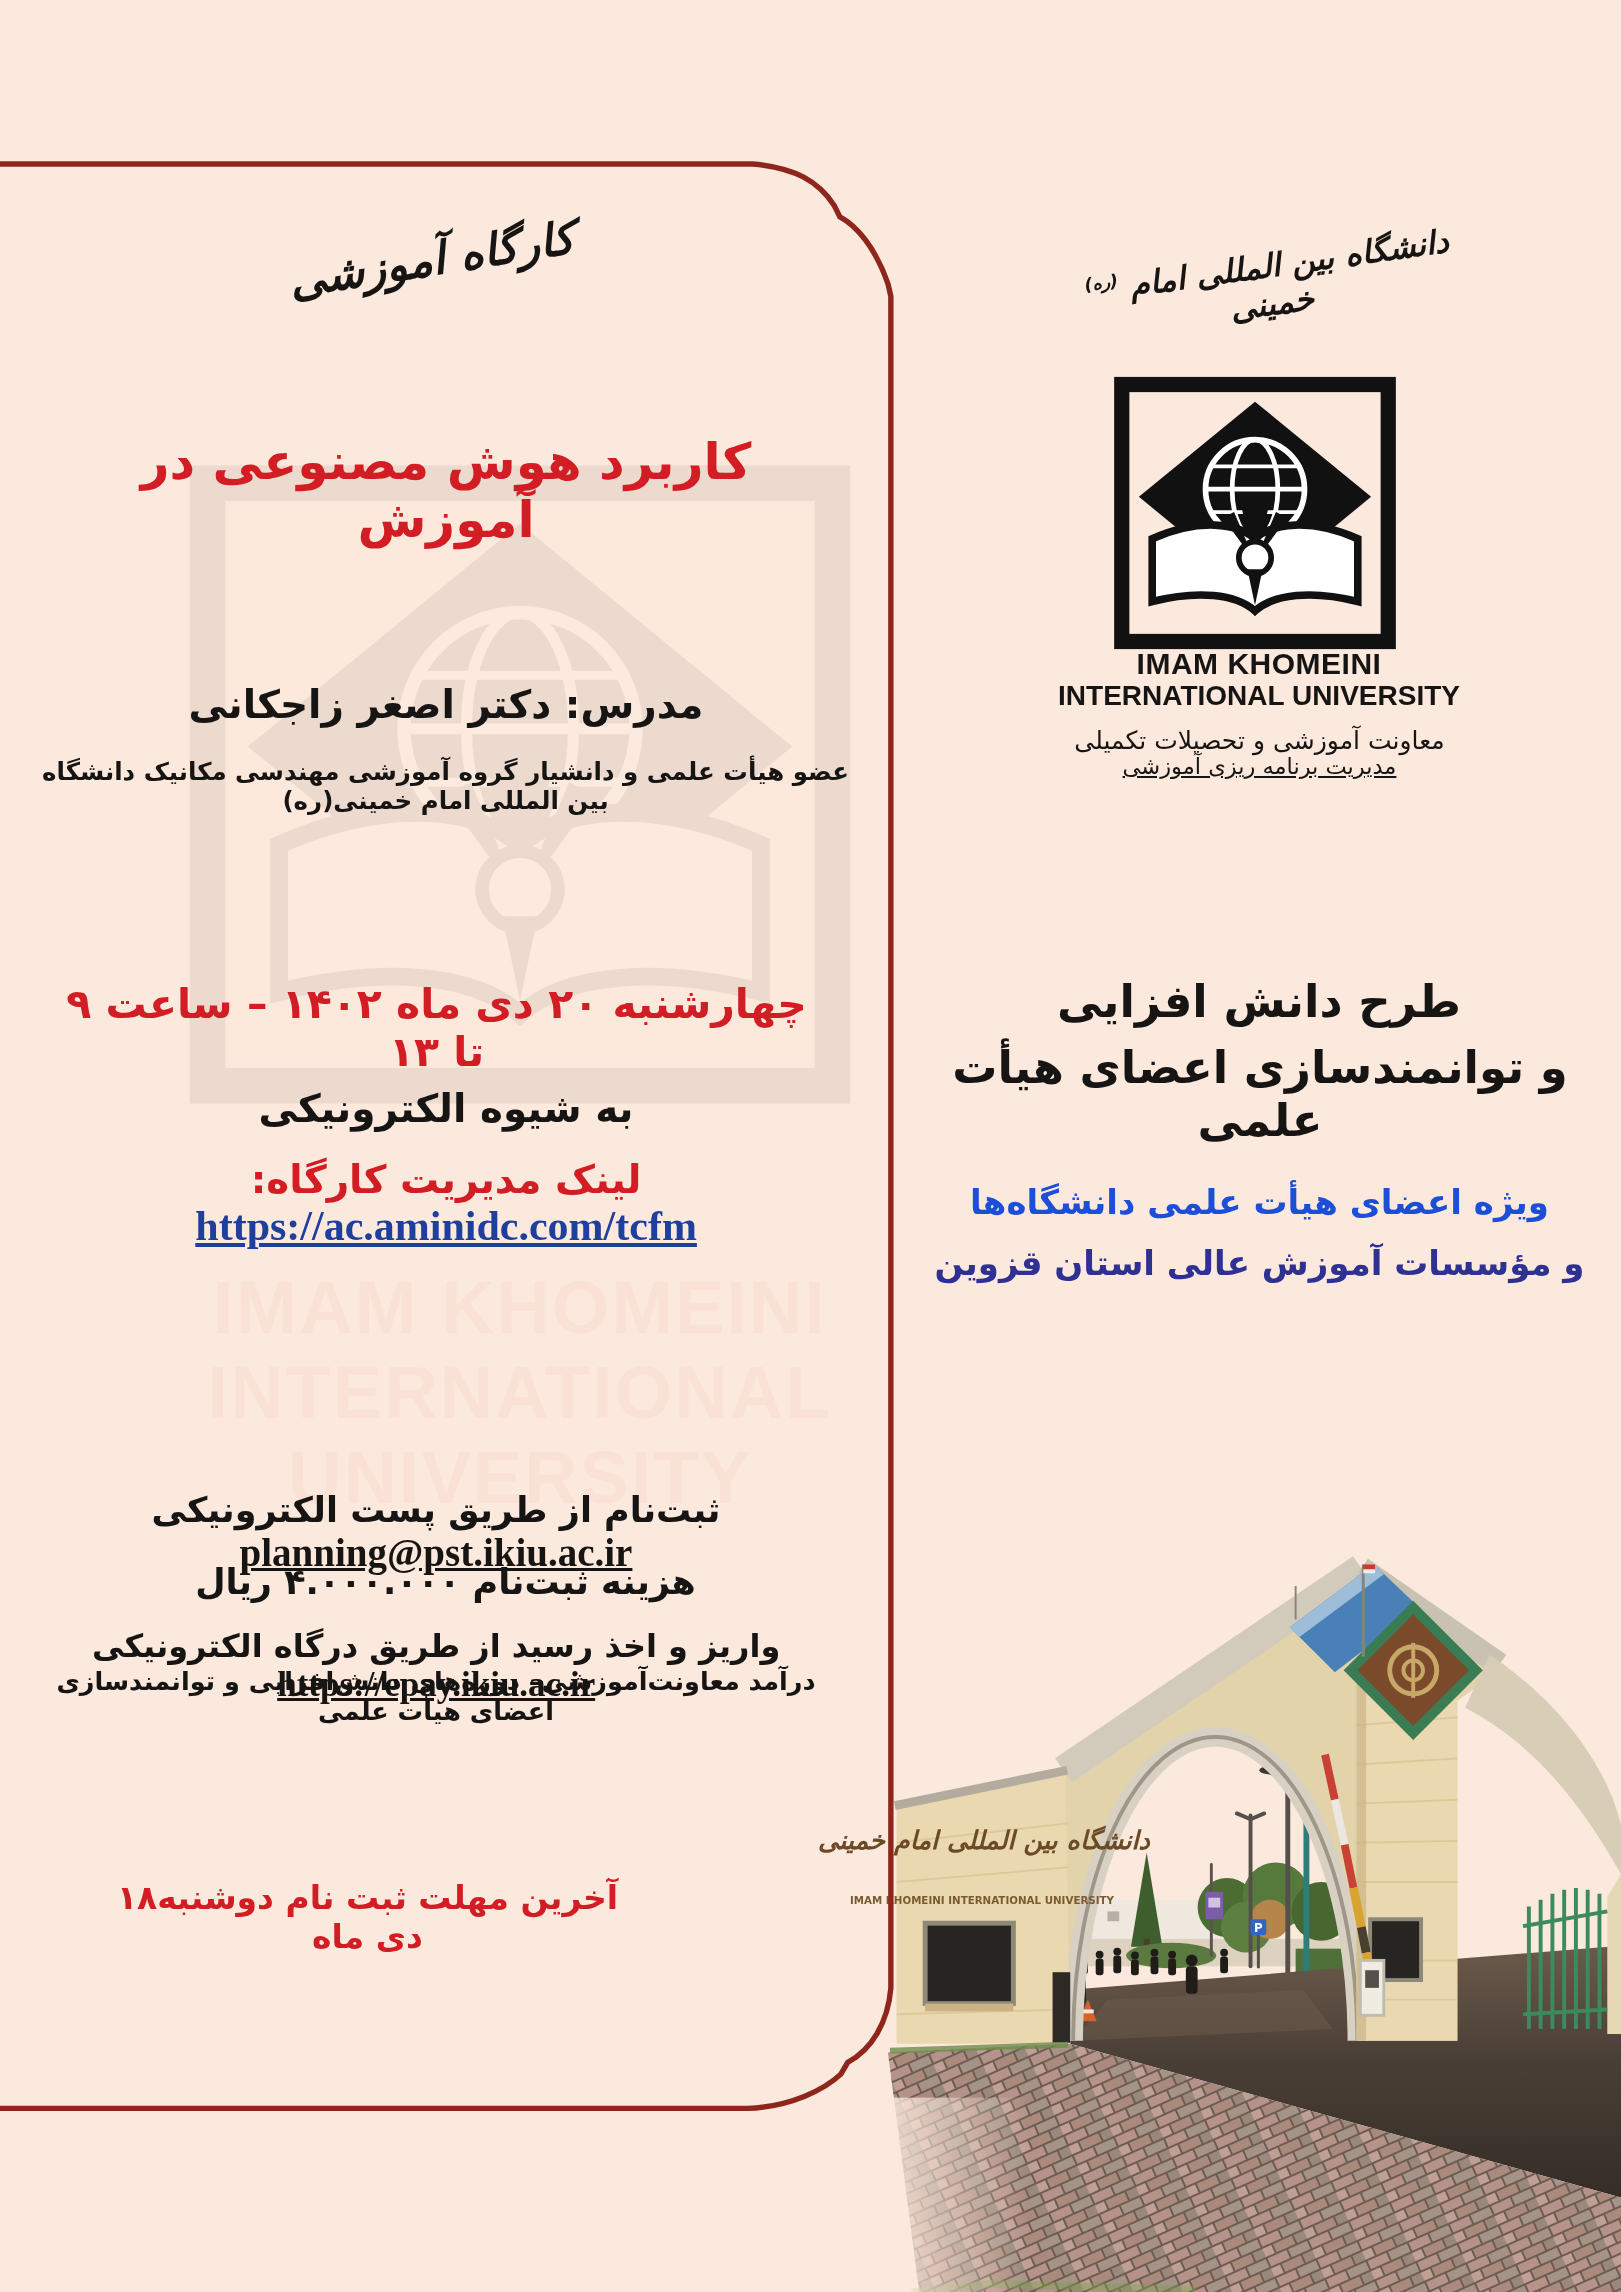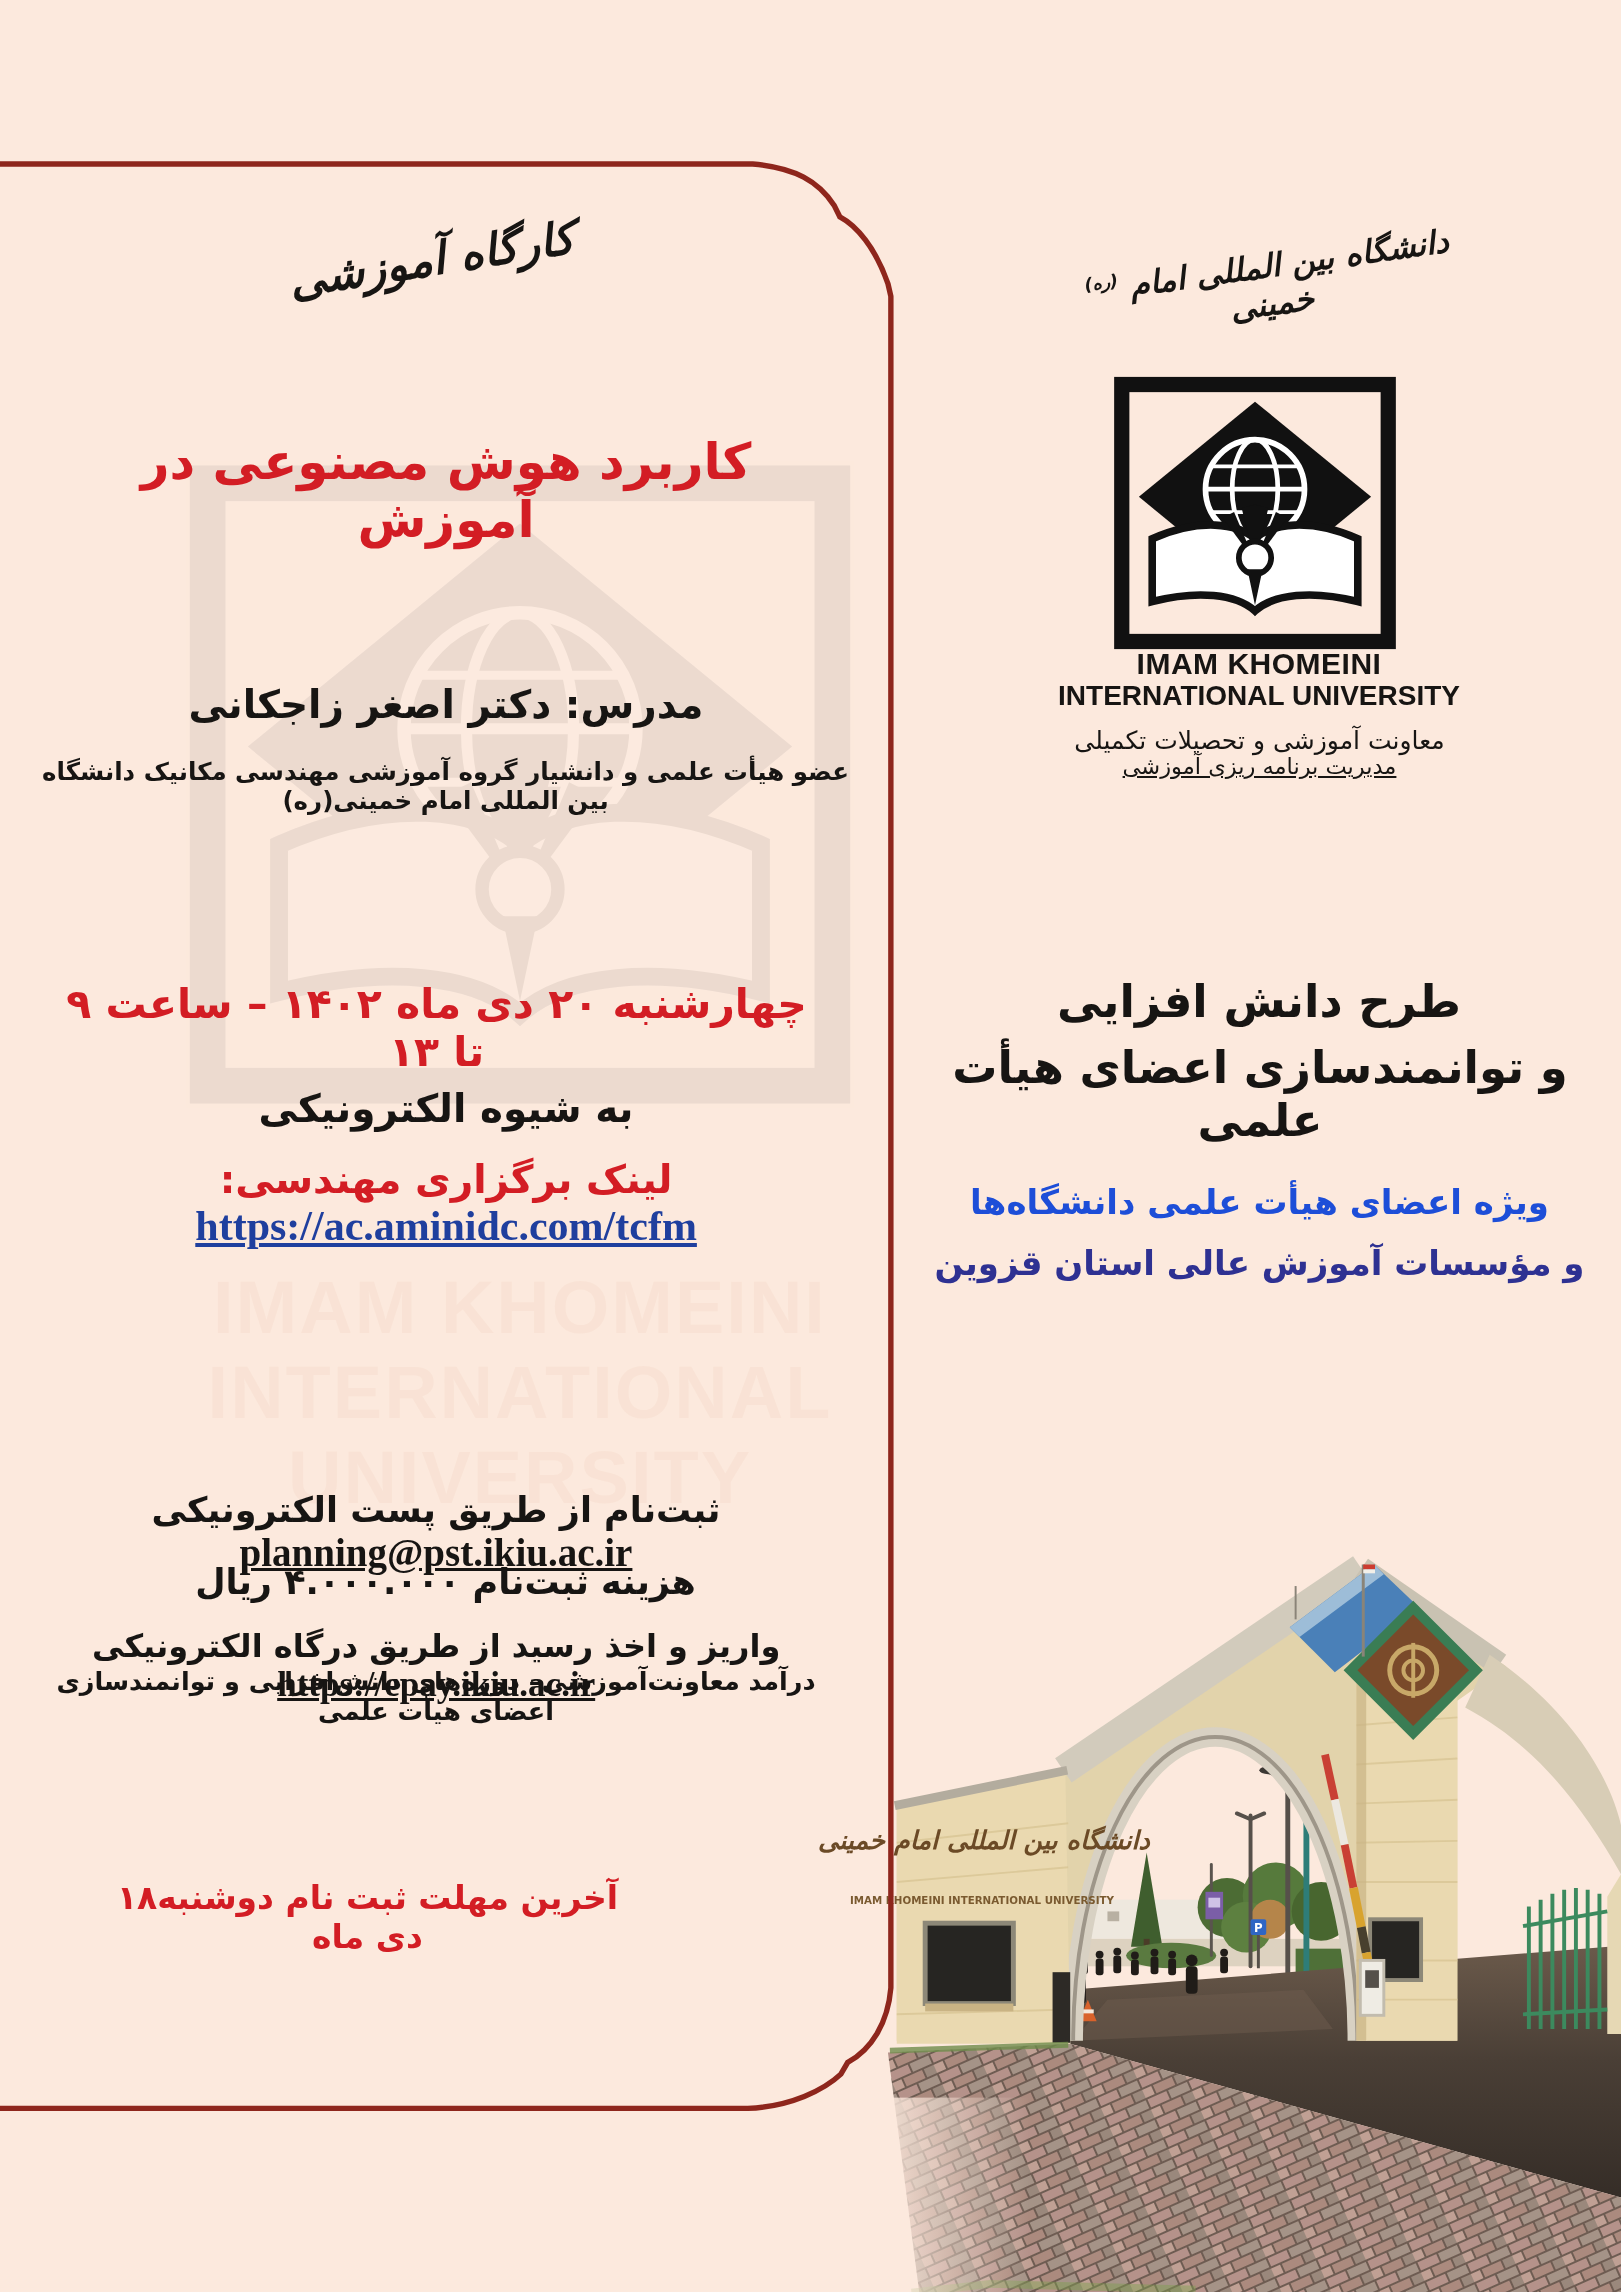--- a/index.html
+++ b/index.html
@@ -237,21 +237,21 @@
 
   <div class="abs fa blk bold center" style="left:152px;top:682px;width:588px;font-size:39px;">مدرس: دکتر اصغر زاجکانی</div>
 
   <div class="abs fa blk bold center" style="left:29px;top:757px;width:833px;font-size:24.5px;">عضو هیأت علمی و دانشیار گروه آموزشی مهندسی مکانیک دانشگاه بین المللی امام خمینی(ره)</div>
 
   <div class="abs fa red bold center" style="left:54px;top:980px;width:765px;font-size:41px;">چهارشنبه ۲۰ دی ماه ۱۴۰۲ – ساعت ۹ تا ۱۳</div>
 
   <div class="abs fa blk bold center" style="left:152px;top:1086px;width:588px;font-size:39px;">به شیوه الکترونیکی</div>
 
   <div class="abs fa center" style="left:19.6px;top:1157px;width:853px;font-size:39px;">
-    <span class="red bold">لینک برگزاری مهندسی:</span>
+    <span class="red bold">لینک مدیریت کارگاه:</span>
     <a class="serif bold" style="color:#1f3f9e;font-size:42px;" href="#">https://ac.aminidc.com/tcfm</a>
   </div>
 
   <div class="abs fa blk center" style="left:29px;top:1490px;width:814px;font-size:35px;">
     <span class="bold">ثبت‌نام از طریق پست الکترونیکی</span>
     <a class="serif bold" style="color:#171513;font-size:39px;" href="#">planning@pst.ikiu.ac.ir</a>
   </div>
 
   <div class="abs fa blk bold center" style="left:127px;top:1562px;width:637px;font-size:35px;">هزینه ثبت‌نام ۴.۰۰۰.۰۰۰ ریال</div>
 

